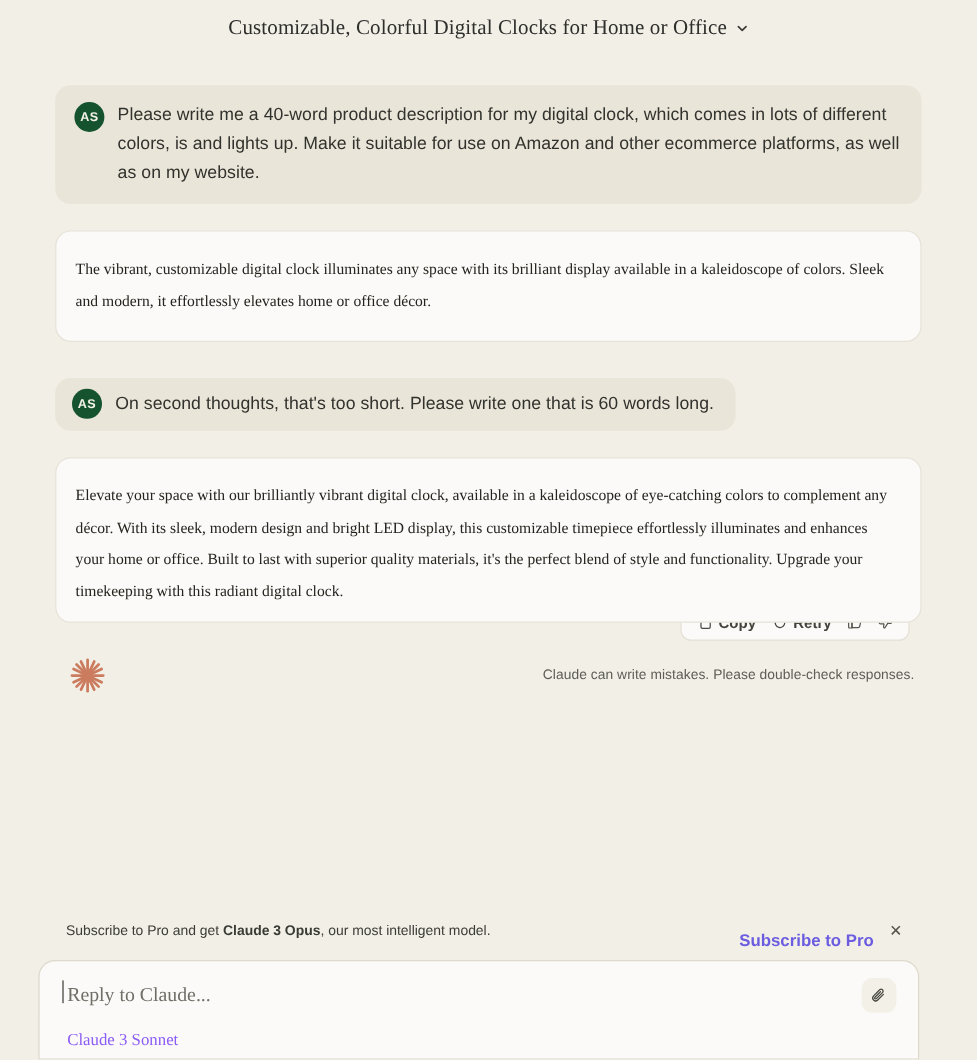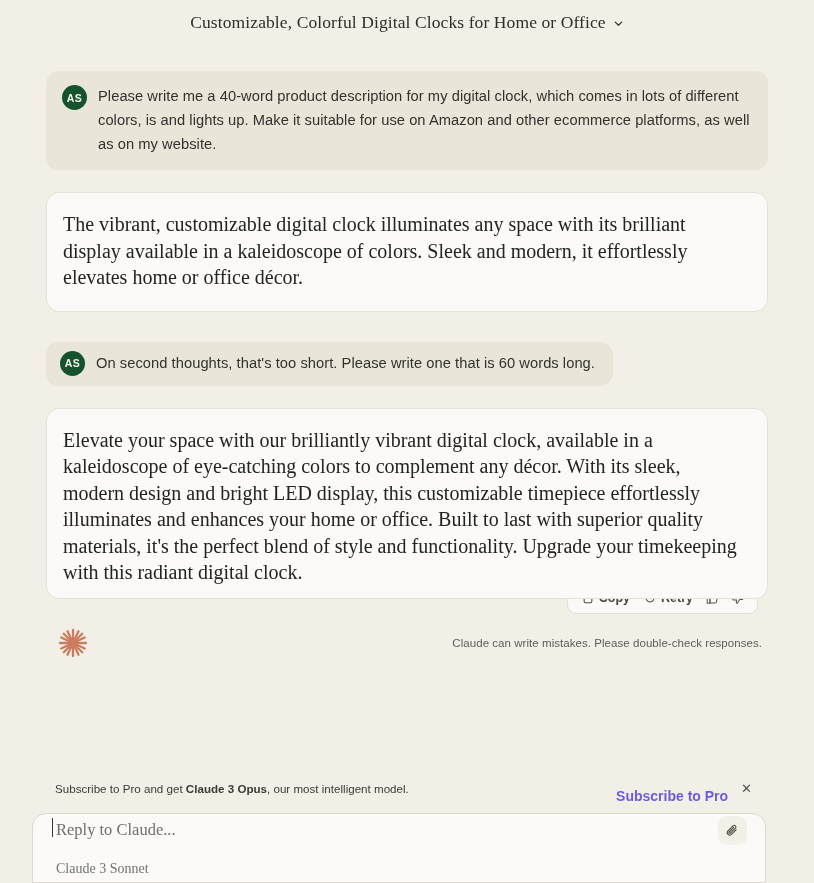--- a/index.html
+++ b/index.html
@@ -92,21 +92,21 @@
   
   .assistant-card {
     background: #fbfaf8;
     border: 1px solid #e6e2d8;
     border-radius: 13px;
     padding: 18px 22px 20px 14px;
     position: relative;
   }
   .assistant-text {
     font-family: "Liberation Serif", serif;
-    font-size: 20px;
+    font-size: 13px;
     line-height: 26.5px;
     color: #24241f;
     padding-left: 2px;
   }
 
   
   .actions-row {
     display: flex;
     justify-content: flex-end;
     margin-top: -16px;
@@ -190,22 +190,22 @@
     cursor: pointer;
     line-height: 1;
   }
 
   .composer {
     margin: 0 32px;
     background: #fbfaf8;
     border: 1px solid #ddd8cb;
     border-top-left-radius: 14px;
     border-top-right-radius: 14px;
-    height: 70px;
-    padding: 6px 18px 0 20px;
+    height: 83px;
+    padding: 18px 18px 0 20px;
     position: relative;
   }
   .composer-input-row {
     display: flex;
     align-items: flex-start;
     justify-content: space-between;
   }
   .composer-placeholder {
     font-family: "Liberation Serif", serif;
     font-size: 16.5px;
@@ -230,21 +230,21 @@
     display: flex;
     align-items: center;
     justify-content: center;
     cursor: pointer;
     margin-top: -4px;
   }
   .attach-btn svg { display: block; }
   .model-label {
     font-family: "Liberation Serif", serif;
     font-size: 14px;
-    color: #737373;
+    color: #8b5cf6;
     margin-top: 16px;
     padding-left: 3px;
     display: inline-block;
     cursor: pointer;
   }
 </style>
 </head>
 <body>
 
 <div class="header">

